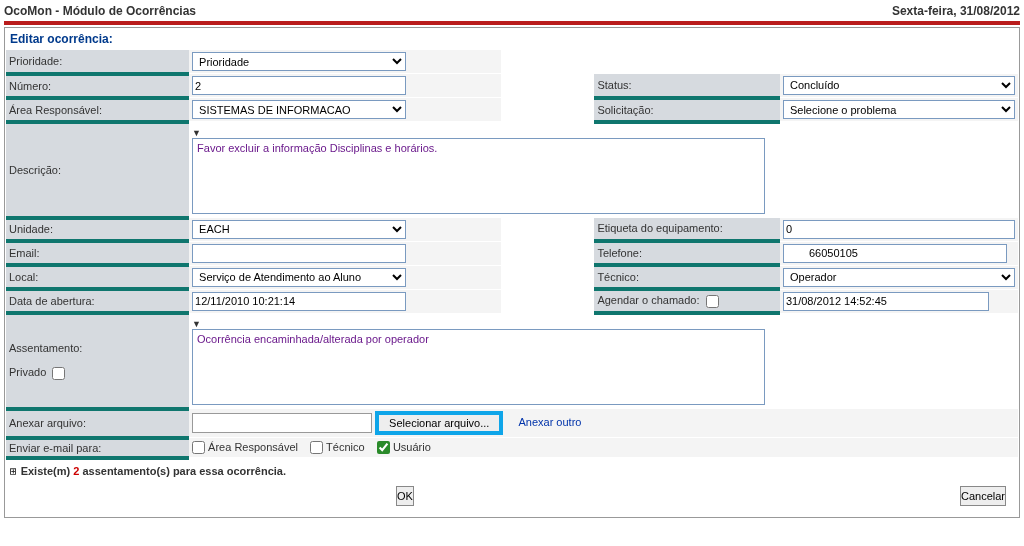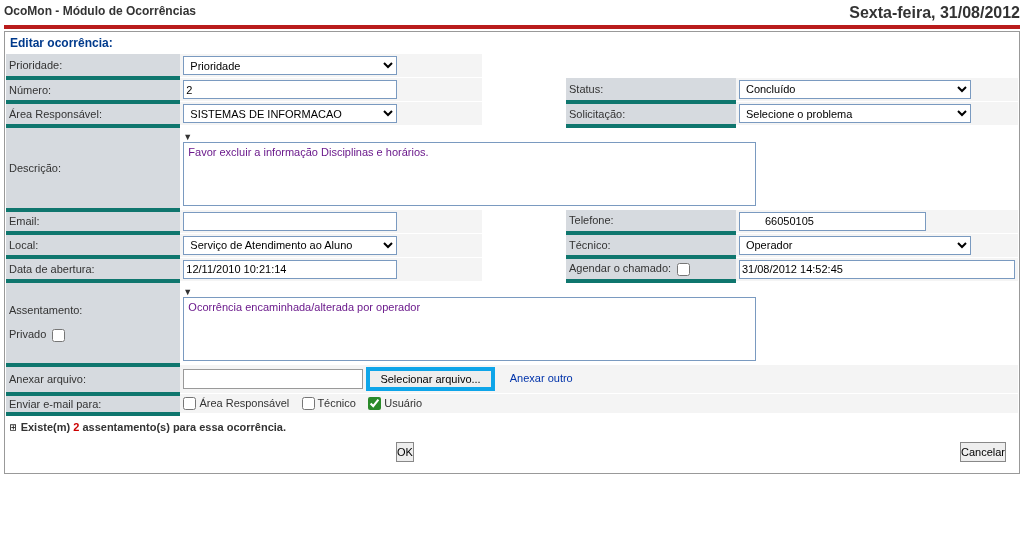--- a/index.html
+++ b/index.html
@@ -1,20 +1,20 @@
 <!DOCTYPE html>
 <html><head>
 <meta charset="utf-8">
 <style>
 * { box-sizing: border-box; margin: 0; padding: 0; }
 body { font-family: Tahoma, Verdana, Arial, sans-serif; font-size: 11px; color: #333; background: #fff; width: 1024px; }
 .outer { padding: 2px 4px; }
 .titlebar { display: flex; justify-content: space-between; border-bottom: 4px solid #b91c1c; padding: 2px 0 3px 0; margin-bottom: 2px; }
 .titlebar .left { font-weight: bold; color: #333; font-size: 12px; }
-.titlebar .right { font-weight: bold; color: #333; font-size: 16px; margin-left: 8px; }
+.titlebar .right { font-weight: bold; color: #333; font-size: 12px; margin-left: 8px; }
 
 .formwrap { border: 1px solid #999; padding: 1px; background: #fff; }
 .section-title { font-weight: bold; color: #003a8c; padding: 3px 4px 4px 4px; font-size: 12px; }
 
 table.form { width: 100%; border-collapse: collapse; }
 table.form td { padding: 2px 3px; vertical-align: middle; font-size: 11px; color: #333; }
 td.label { background: #d6dadf; width: 220px; border-bottom: 4px solid #0f766e; color: #333; }
 td.label-top { vertical-align: top; padding-top: 4px; }
 td.field { background: #f4f4f4; border-bottom: 1px solid #fff; }
 td.spacer { background: #fff; width: 120px; }
@@ -24,21 +24,21 @@
   font-size: 11px;
   border: 1px solid #7a9ac0;
   background: #fff;
   height: 19px;
   padding: 1px 2px;
 }
 select.drop { width: 214px; }
 input.text { width: 214px; }
 
 textarea.bigtext {
-  width: 573px; height: 64px; border: 1px solid #7a9ac0;
+  width: 573px; height: 76px; border: 1px solid #7a9ac0;
   font-family: Tahoma, Arial, sans-serif; font-size: 11px;
   padding: 3px 4px; color: #6b1a8c; resize: none; background: #fff;
 }
 
 input[type="checkbox"].cb { width: 13px; height: 13px; vertical-align: middle; accent-color: #2a8a2a; }
 
 .filebox { display: inline-block; border: 1px solid #999; height: 20px; width: 180px; background: #fff; vertical-align: middle; }
 .filebtn {
   display: inline-block; border: 4px solid #0ea5e9; background: #eee;
   padding: 2px 10px; font-size: 11px; cursor: pointer; vertical-align: middle;
@@ -117,30 +117,43 @@
       </tr>
 
       <tr>
         <td class="label label-top">Descrição:</td>
         <td colspan="4" style="padding-top:2px; padding-bottom:2px">
           <span class="tri">▼</span><br>
           <textarea class="bigtext" style="">Favor excluir a informação Disciplinas e horários.</textarea>
         </td>
       </tr>
 
+      <tr>
+        <td class="label">Unidade:</td>
+        <td class="field">
+          <select class="drop">
+            <option>EACH</option>
+          </select>
+        </td>
+        <td class="spacer"></td>
+        <td class="label">Etiqueta do equipamento:</td>
+        <td class="field">
+          <input class="text" style="width: 232px;" type="text" value="0">
+        </td>
+      </tr>
 
       <tr>
         <td class="label">Email:</td>
         <td class="field">
           <input class="text" type="text" value="" style="">
         </td>
         <td class="spacer"></td>
         <td class="label">Telefone:</td>
         <td class="field">
-          <input class="text" style="width: 187px; padding-left: 25px;" type="text" value="66050105">
+          <input class="text" style="width: 224px; padding-left: 25px;" type="text" value="66050105">
         </td>
       </tr>
 
       <tr>
         <td class="label">Local:</td>
         <td class="field">
           <select class="drop">
             <option>Serviço de Atendimento ao Aluno</option>
           </select>
         </td>
@@ -157,21 +170,21 @@
         <td class="label">Data de abertura:</td>
         <td class="field">
           <input class="text" type="text" value="12/11/2010 10:21:14" style="">
         </td>
         <td class="spacer"></td>
         <td class="label">
           <span>Agendar o chamado:</span>
           &nbsp;<input type="checkbox" class="cb" style="">
         </td>
         <td class="field">
-          <input class="text" style="width: 276px;" type="text" value="31/08/2012 14:52:45">
+          <input class="text" style="width: 206px;" type="text" value="31/08/2012 14:52:45">
         </td>
       </tr>
 
       <tr>
         <td class="label label-top">
           <span>Assentamento:</span><br><br>
           <span>Privado</span>
           &nbsp;<input type="checkbox" class="cb" style="">
         </td>
         <td colspan="4" style="padding-top:2px; padding-bottom:2px">

